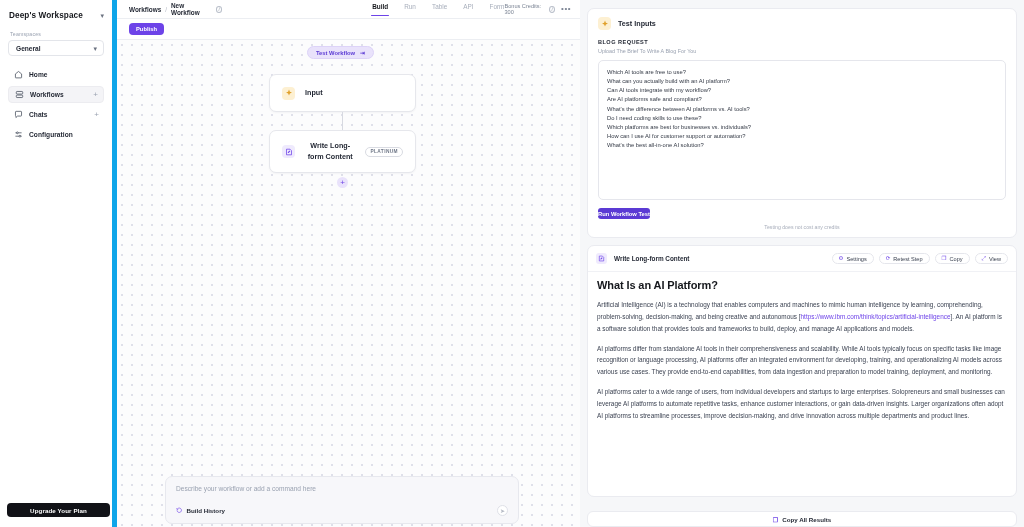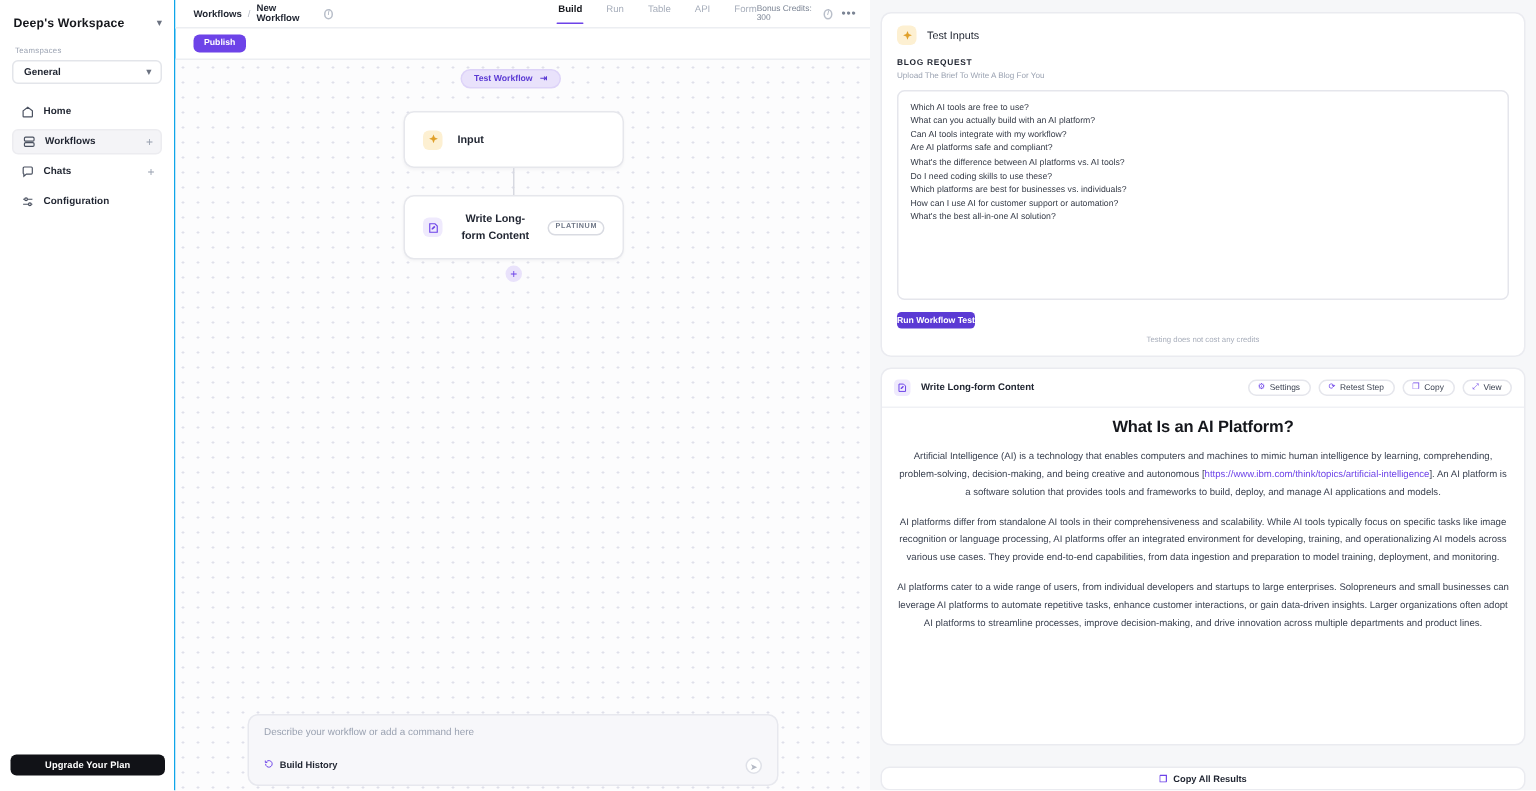--- a/index.html
+++ b/index.html
@@ -7,21 +7,21 @@
     width: 1024px; height: 527px;
     font-family: "Liberation Sans", sans-serif;
     background: #ffffff; overflow: hidden;
     -webkit-font-smoothing: antialiased;
   }
   .app { display: flex; width: 1024px; height: 527px; }
 
   
   .sidebar {
     width: 117px; height: 527px; background: #ffffff;
-    border-right: 1px solid #0ea5e9; position: relative;
+    border-right: 5px solid #0ea5e9; position: relative;
     display: flex; flex-direction: column; flex: 0 0 117px;
   }
   .ws-header {
     display: flex; align-items: center; justify-content: space-between;
     padding: 11px 8px 9px 9px;
   }
   .ws-title { font-size: 8.2px; font-weight: bold; color: #15171c; letter-spacing: .1px; }
   .chev { color: #6b7280; font-size: 7px; line-height: 1; }
   .teamspaces-label {
     font-size: 5.2px; color: #9aa2b1; padding: 2px 0 3px 10px; letter-spacing: .2px;
@@ -131,21 +131,21 @@
   }
 
   
   .right {
     width: 444px; flex: 0 0 444px; background: #f6f7f9;
     padding: 8px 7px 0 7px; display: flex; flex-direction: column; gap: 7px;
     overflow: hidden;
   }
   .card { background: #fff; border: 1px solid #eaebf0; border-radius: 7px; }
   .card-head { display: flex; align-items: center; gap: 7px; padding: 8px 10px 0 10px; }
-  .card-title { font-size: 7.2px; color: #1f2430; font-weight: normal; }
+  .card-title { font-size: 7.2px; color: #1f2430; font-weight: bold; }
   .field-label { font-size: 5.6px; color: #1f2430; font-weight: bold; letter-spacing: .45px; padding: 9px 10px 0 10px; }
   .field-hint { font-size: 5.4px; color: #9aa2b1; padding: 3px 10px 0 10px; }
   .textarea-box {
     margin: 6px 10px 0 10px; border: 1px solid #e5e6ec; border-radius: 5px;
     height: 140px; padding: 7px 8px; overflow: hidden;
   }
   .ta-line { font-size: 5.8px; color: #343a46; line-height: 1.58; white-space: nowrap; }
   .run-btn {
     margin: 8px 10px 0 10px; background: #5b3ad4; color: #fff; border: none;
     height: 11px; border-radius: 3px; font-size: 5.8px; font-weight: bold;
@@ -163,21 +163,21 @@
     color: #6d43e8; display: flex; align-items: center; justify-content: center;
   }
   .res-title { font-size: 6.4px; color: #1f2430; font-weight: bold; }
   .res-actions { margin-left: auto; display: flex; gap: 5px; }
   .act-btn {
     border: 1px solid #e5e6ec; border-radius: 9px; height: 11px;
     padding: 0 6px; font-size: 5.6px; color: #3a4150; background: #fff;
     display: flex; align-items: center; gap: 3px; font-family: "Liberation Sans", sans-serif;
   }
   .act-btn .gi { color: #6d43e8; font-size: 5.5px; line-height: 1; }
-  .res-body { padding: 7px 9px 0 9px; overflow: hidden; text-align: center; }
+  .res-body { padding: 7px 9px 0 9px; overflow: hidden; }
   .res-h1 { font-size: 11px; color: #15171c; font-weight: bold; letter-spacing: -.1px; }
   .res-p { font-size: 6.4px; color: #3c4352; line-height: 1.85; margin-top: 8px; }
   .res-p a { color: #6d43e8; text-decoration: none; }
   .copy-all {
     margin-top: 7px; background: #fff; border: 1px solid #eaebf0; border-radius: 6px;
     height: 16px; display: flex; align-items: center; justify-content: center;
     gap: 4px; font-size: 6.2px; color: #1f2430; font-weight: bold; flex: 0 0 16px;
     font-family: "Liberation Sans", sans-serif;
   }
   .copy-all .gi { color: #6d43e8; font-size: 6px; }

